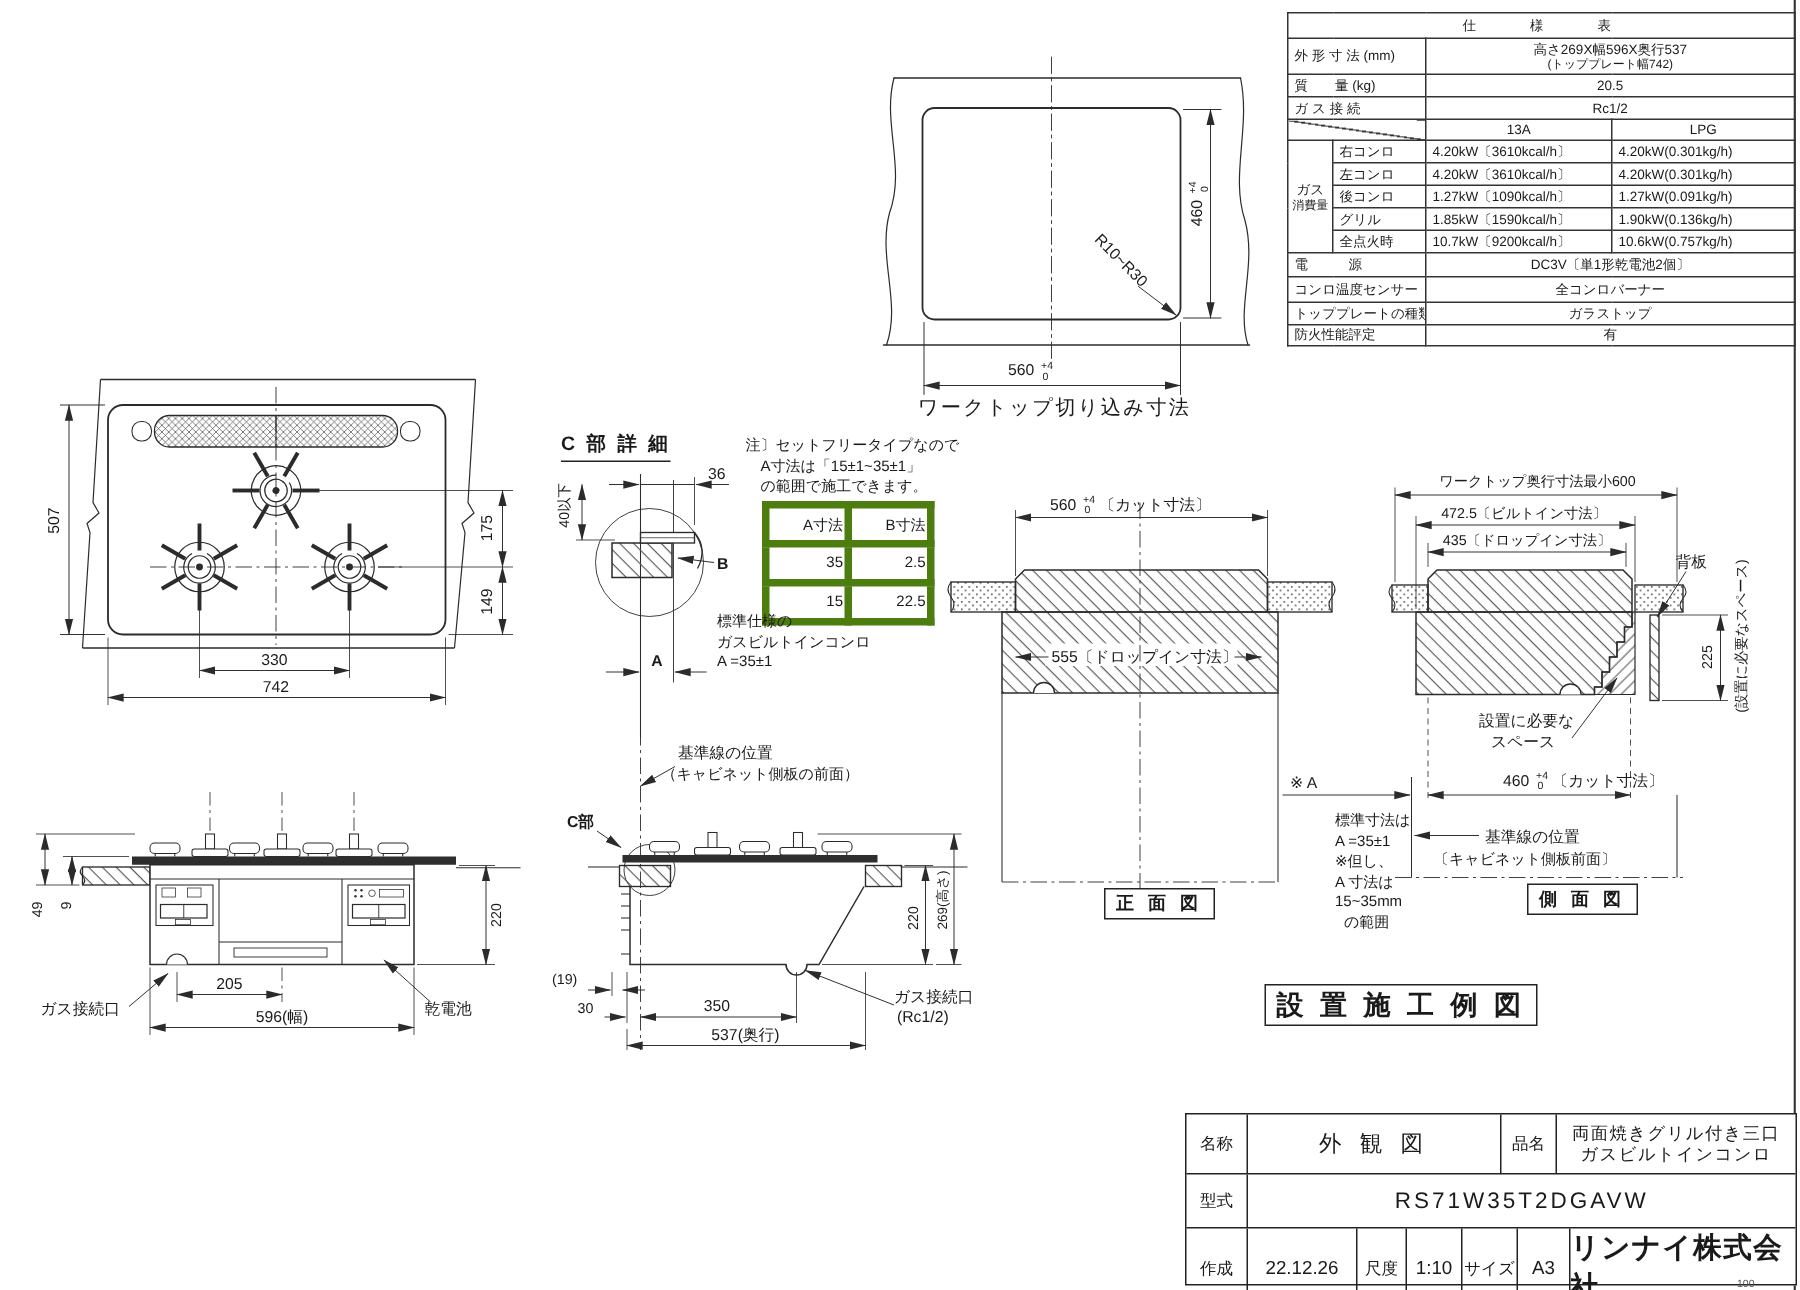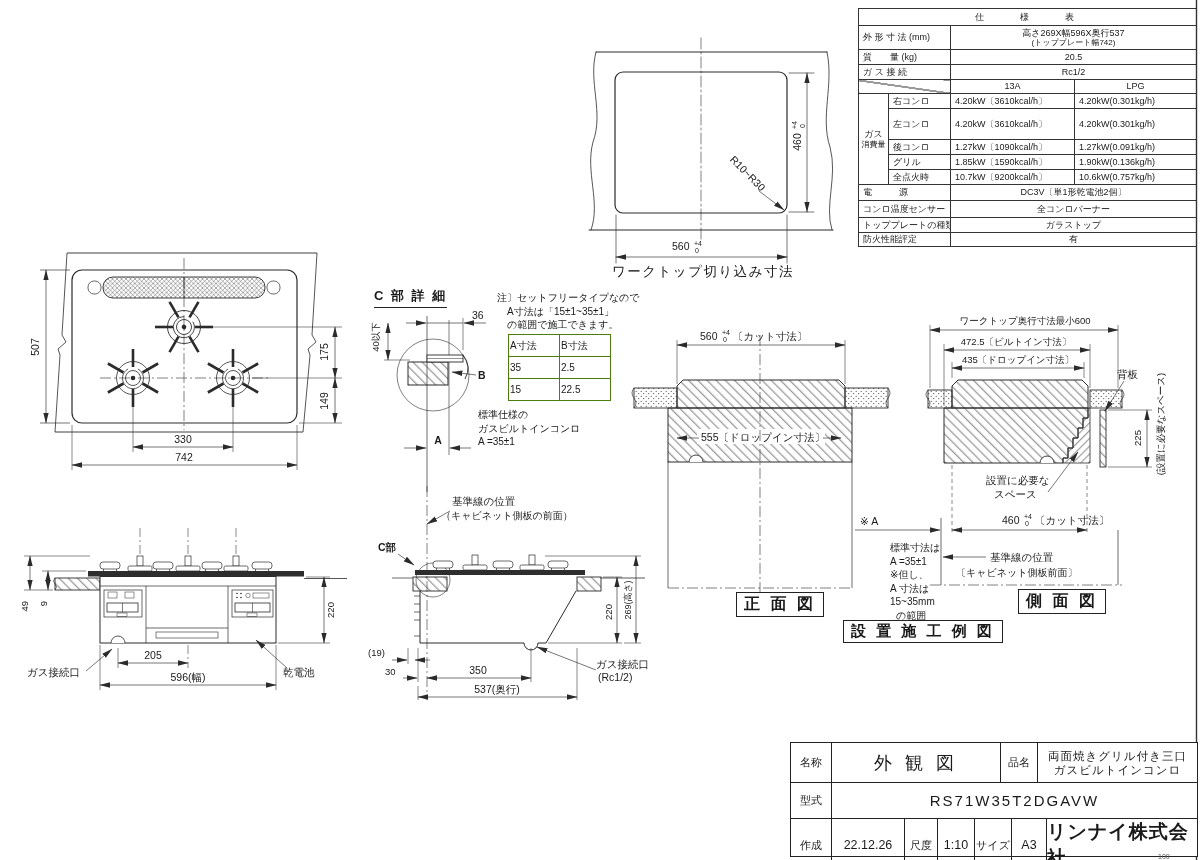--- a/index.html
+++ b/index.html
@@ -14,30 +14,30 @@
   svg .mid{text-anchor:middle} svg .end{text-anchor:end}
   svg .bold{font-weight:bold}
   
   table{border-collapse:collapse;table-layout:fixed}
   .spec{width:338px;font-size:9px;line-height:1.15}
   .spec td{border:1px solid #333;padding:0 2px;text-align:center;vertical-align:middle;overflow:hidden;white-space:nowrap}
   .spec{border:1.5px solid #333}
   .spec .lab{text-align:left;padding-left:4px}
   .spec .diag{background:linear-gradient(to top right,transparent calc(50% - .5px),#333 calc(50% - .5px),#333 calc(50% + .5px),transparent calc(50% + .5px));}
   .abtab{font-size:10px;border:1.2px solid #333}
-  .abtab td{border:1px solid #4d7c0f;width:48px;height:19px;text-align:left}
+  .abtab td{border:5px solid #4d7c0f;width:48px;height:19px;text-align:right}
   
   .tblock{width:406px;height:113px;border:1.5px solid #222;display:flex;flex-direction:column;background:#fff}
   .tbrow{display:flex;flex:1;border-top:1px solid #222}
   .tbrow:first-child{border-top:none}
   .tbcell{border-left:1px solid #222;display:flex;align-items:center;justify-content:center;overflow:hidden}
   .tbcell:first-child{border-left:none}
   .tblab{font-size:11px}
   
-  .cap-box{border:1.2px solid #222;padding:1px 7px;font-size:16px;font-weight:bold;letter-spacing:3px;background:#fff;white-space:nowrap}
+  .cap-box{border:1.2px solid #222;padding:1px 7px;font-size:12px;font-weight:bold;letter-spacing:3px;background:#fff;white-space:nowrap}
   .noteblk{font-size:10px;line-height:13.5px;white-space:nowrap}
   .tolstk{display:inline-flex;flex-direction:column;font-size:6.5px;line-height:6.5px;vertical-align:-1px;margin:0 1px}
   .detail-title{font-size:13px;font-weight:bold;letter-spacing:2px;border-bottom:1.3px solid #222;padding-bottom:2px}
 </style>
 </head>
 <body>
 
 <div class="sheet">
 
 <svg class="canvas" width="1200" height="860" viewBox="0 0 1200 860">
@@ -452,21 +452,21 @@
     </tr>
     <tr style="height:15px">
       <td rowspan="5">
         <div>ガス</div>
         <div style="font-size:8px">消費量</div>
       </td>
       <td class="lab">右コンロ</td>
       <td class="lab">4.20kW〔3610kcal/h〕</td>
       <td class="lab">4.20kW(0.301kg/h)</td>
     </tr>
-    <tr style="height:31px">
+    <tr style="height:15px">
       <td class="lab">左コンロ</td>
       <td class="lab">4.20kW〔3610kcal/h〕</td>
       <td class="lab">4.20kW(0.301kg/h)</td>
     </tr>
     <tr style="height:15px">
       <td class="lab">後コンロ</td>
       <td class="lab">1.27kW〔1090kcal/h〕</td>
       <td class="lab">1.27kW(0.091kg/h)</td>
     </tr>
     <tr style="height:15px">
@@ -533,28 +533,28 @@
   <div>標準寸法は</div>
   <div>A =35±1</div>
   <div>※但し、</div>
   <div>A 寸法は</div>
   <div>15~35mm</div>
   <div style="padding-left:6px">の範囲</div>
 </div>
 
 <div class="abs cap-box" style="left:736px;top:592px">正 面 図</div>
 <div class="abs cap-box" style="left:1018px;top:589px">側 面 図</div>
-<div class="abs cap-box" style="left:843px;top:620px;font-size:15px">設 置 施 工 例 図</div>
+<div class="abs cap-box" style="left:843px;top:656px;font-size:18px">設 置 施 工 例 図</div>
 
 
 <div class="abs" style="left:790px;top:742px">
   <div class="tblock">
     <div class="tbrow" style="flex:0 0 39px">
       <div class="tbcell tblab" style="width:40px">名称</div>
-      <div class="tbcell" style="width:168px;font-size:18px;letter-spacing:4px">外 観 図</div>
+      <div class="tbcell" style="width:168px;font-size:15px;letter-spacing:4px">外 観 図</div>
       <div class="tbcell tblab" style="width:36px">品名</div>
       <div class="tbcell" style="flex:1;flex-direction:column;font-size:11.5px;letter-spacing:1px;line-height:14px">
         <div>両面焼きグリル付き三口</div>
         <div>ガスビルトインコンロ</div>
       </div>
     </div>
     <div class="tbrow" style="flex:0 0 35px">
       <div class="tbcell tblab" style="width:40px">型式</div>
       <div class="tbcell" style="flex:1;font-size:15px;letter-spacing:2px">RS71W35T2DGAVW</div>
     </div>

